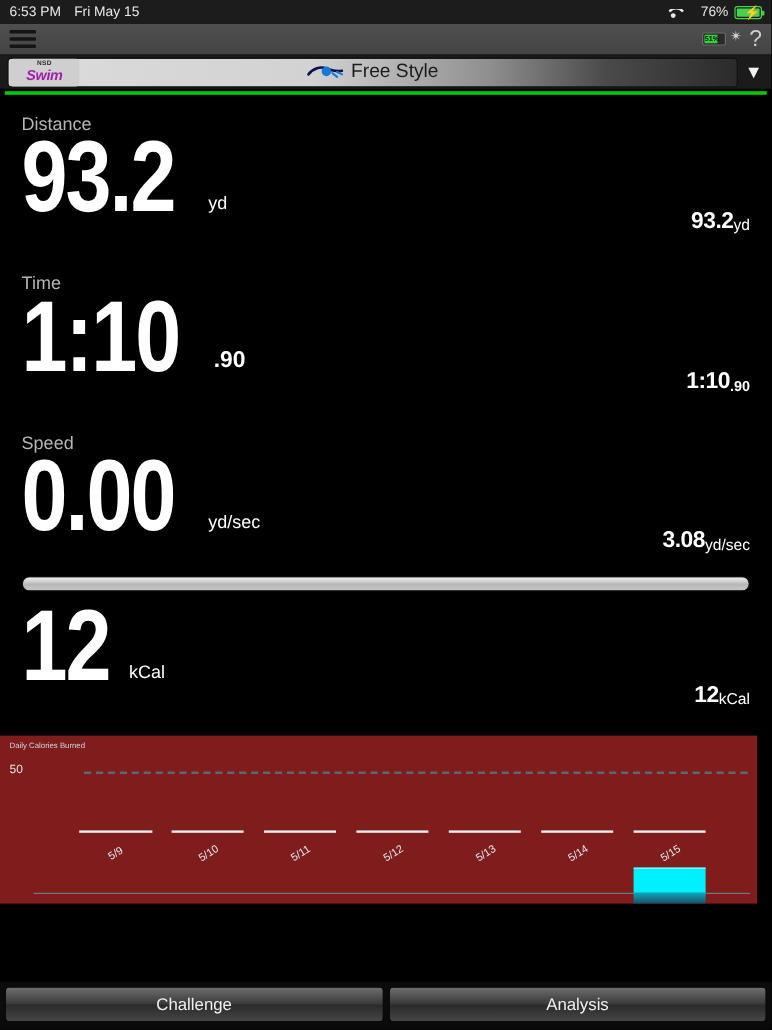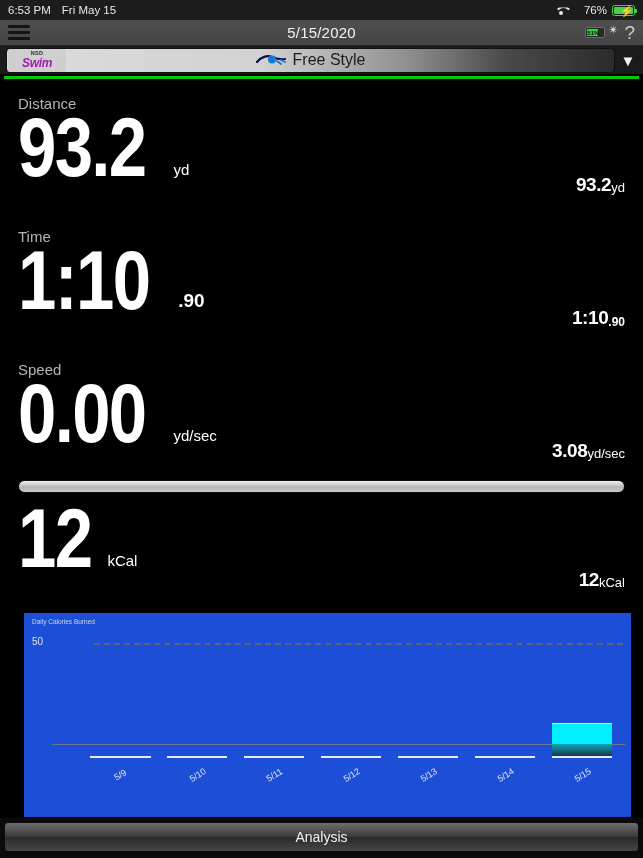--- a/index.html
+++ b/index.html
@@ -166,23 +166,23 @@
 
   .progress-track {
     height: 13px; margin: 2px 0 10px 0;
     border-radius: 7px;
     background: linear-gradient(#f2f2f2, #b7b7b7 55%, #c8c8c8);
     border: 1px solid #0e0e0e;
   }
 
   
   .chart-wrap {
-    margin: 6px 12px 0 24px;
-    height: 204px;
-    background: #1d4ed8;
+    margin: 6px 12px 0 0;
+    height: 140px;
+    background: #7f1d1d;
     position: relative;
     overflow: hidden;
   }
   .chart-title {
     position: absolute; left: 8px; top: 5px;
     color: #cfd6de; font-size: 6.5px;
   }
   .y-label {
     position: absolute; left: 8px; top: 23px;
     color: #dfe4ea; font-size: 10px;
@@ -256,21 +256,20 @@
     </span>
   </div>
 </div>
 
 <div class="nav-bar">
   <div class="hamburger">
     <span></span>
       <span></span>
       <span></span>
   </div>
-  <div class="nav-title">5/15/2020</div>
   <div class="nav-right">
     <span class="mini-batt">
       <span class="mini-batt-fill"></span>
       <span class="mini-batt-txt">51%</span>
     </span>
     <span class="bt-icon">✴</span>
     <span class="help-icon">?</span>
   </div>
 </div>
 
@@ -378,14 +377,15 @@
       <div class="tick-col" style="left: 500.329px; width: 60.0395px;">
         <div class="tick-cap"></div>
         <div class="tick-label">5/15</div>
       </div>
       <div class="bar" style="left: 500.329px; width: 60.0395px; top: 102.055px; height: 20.9455px; background: rgb(0, 240, 255);"></div>
       <div class="bar-reflect" style="left: 500.329px; width: 60.0395px; top: 123px; height: 11.7295px;"></div>
     </div>
 </div>
 
 <div class="tab-bar" id="tab-bar">
+    <div class="tab">Challenge</div>
     <div class="tab">Analysis</div>
   </div>
 
 </body></html>

